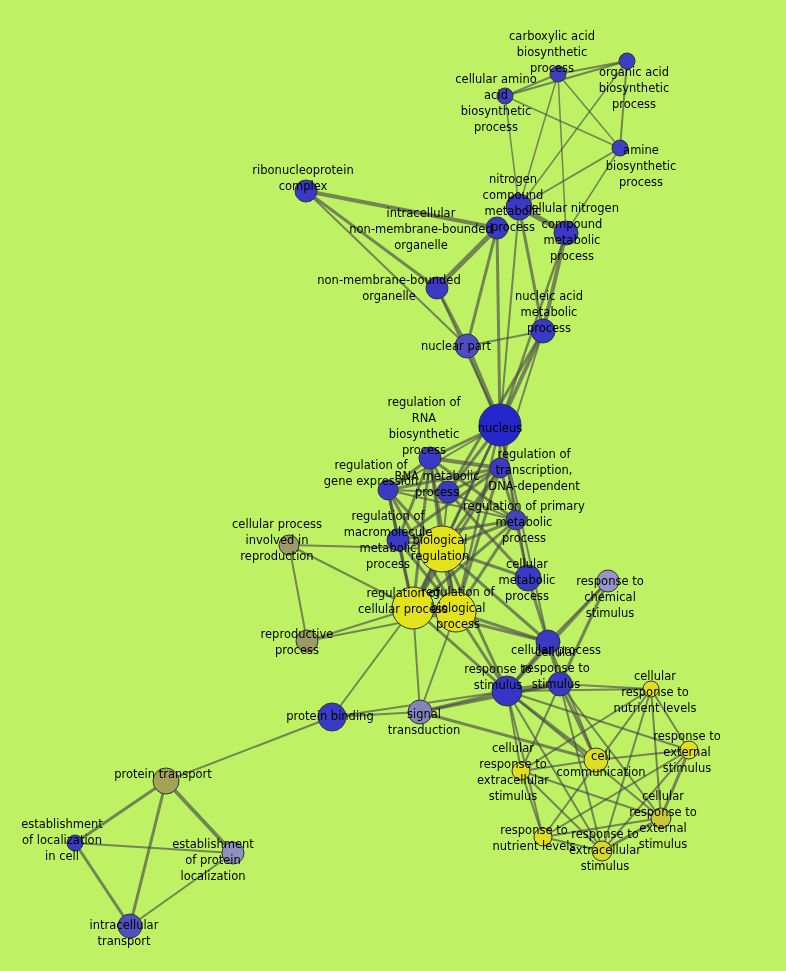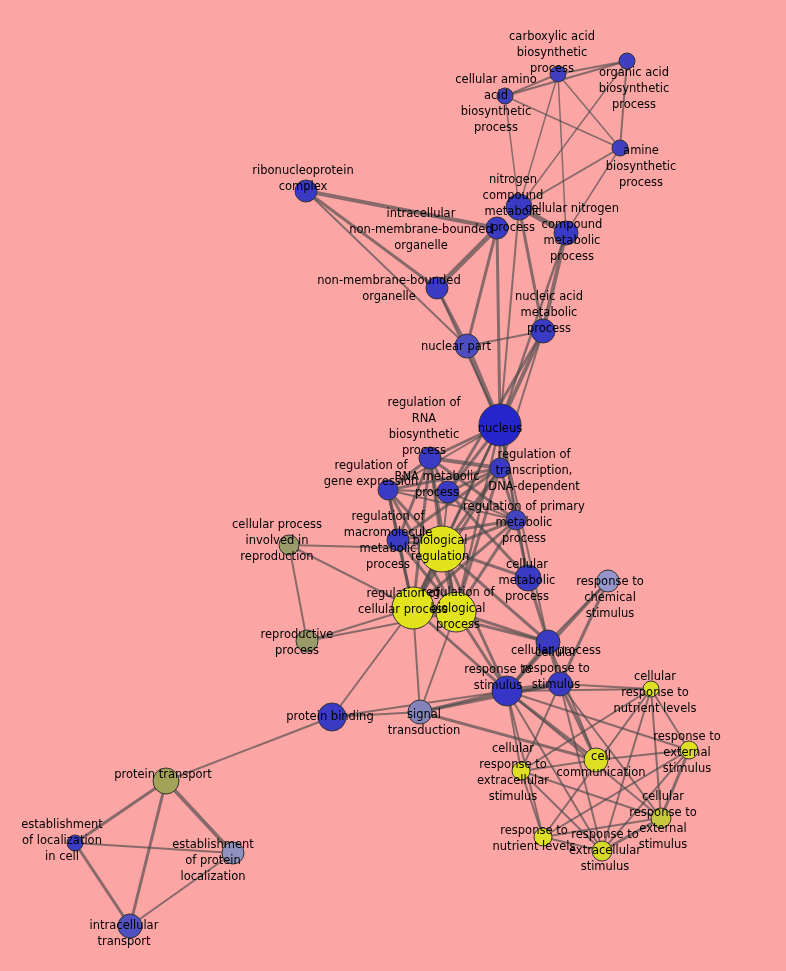--- a/index.html
+++ b/index.html
@@ -1,20 +1,20 @@
 <!DOCTYPE html>
 <html><head>
 <meta charset="utf-8">
 <style>
   html, body { margin: 0; padding: 0; background: #ffffff; }
   .canvas {
     position: relative;
     width: 786px;
     height: 971px;
-    background: #fca5a5;
+    background: #bef264;
     overflow: hidden;
   }
   svg.network {
     width: 786px;
     height: 971px;
     display: block;
   }
   svg.network text {
     font-family: "DejaVu Sans", "Liberation Sans", sans-serif;
     font-size: 11.5px;

